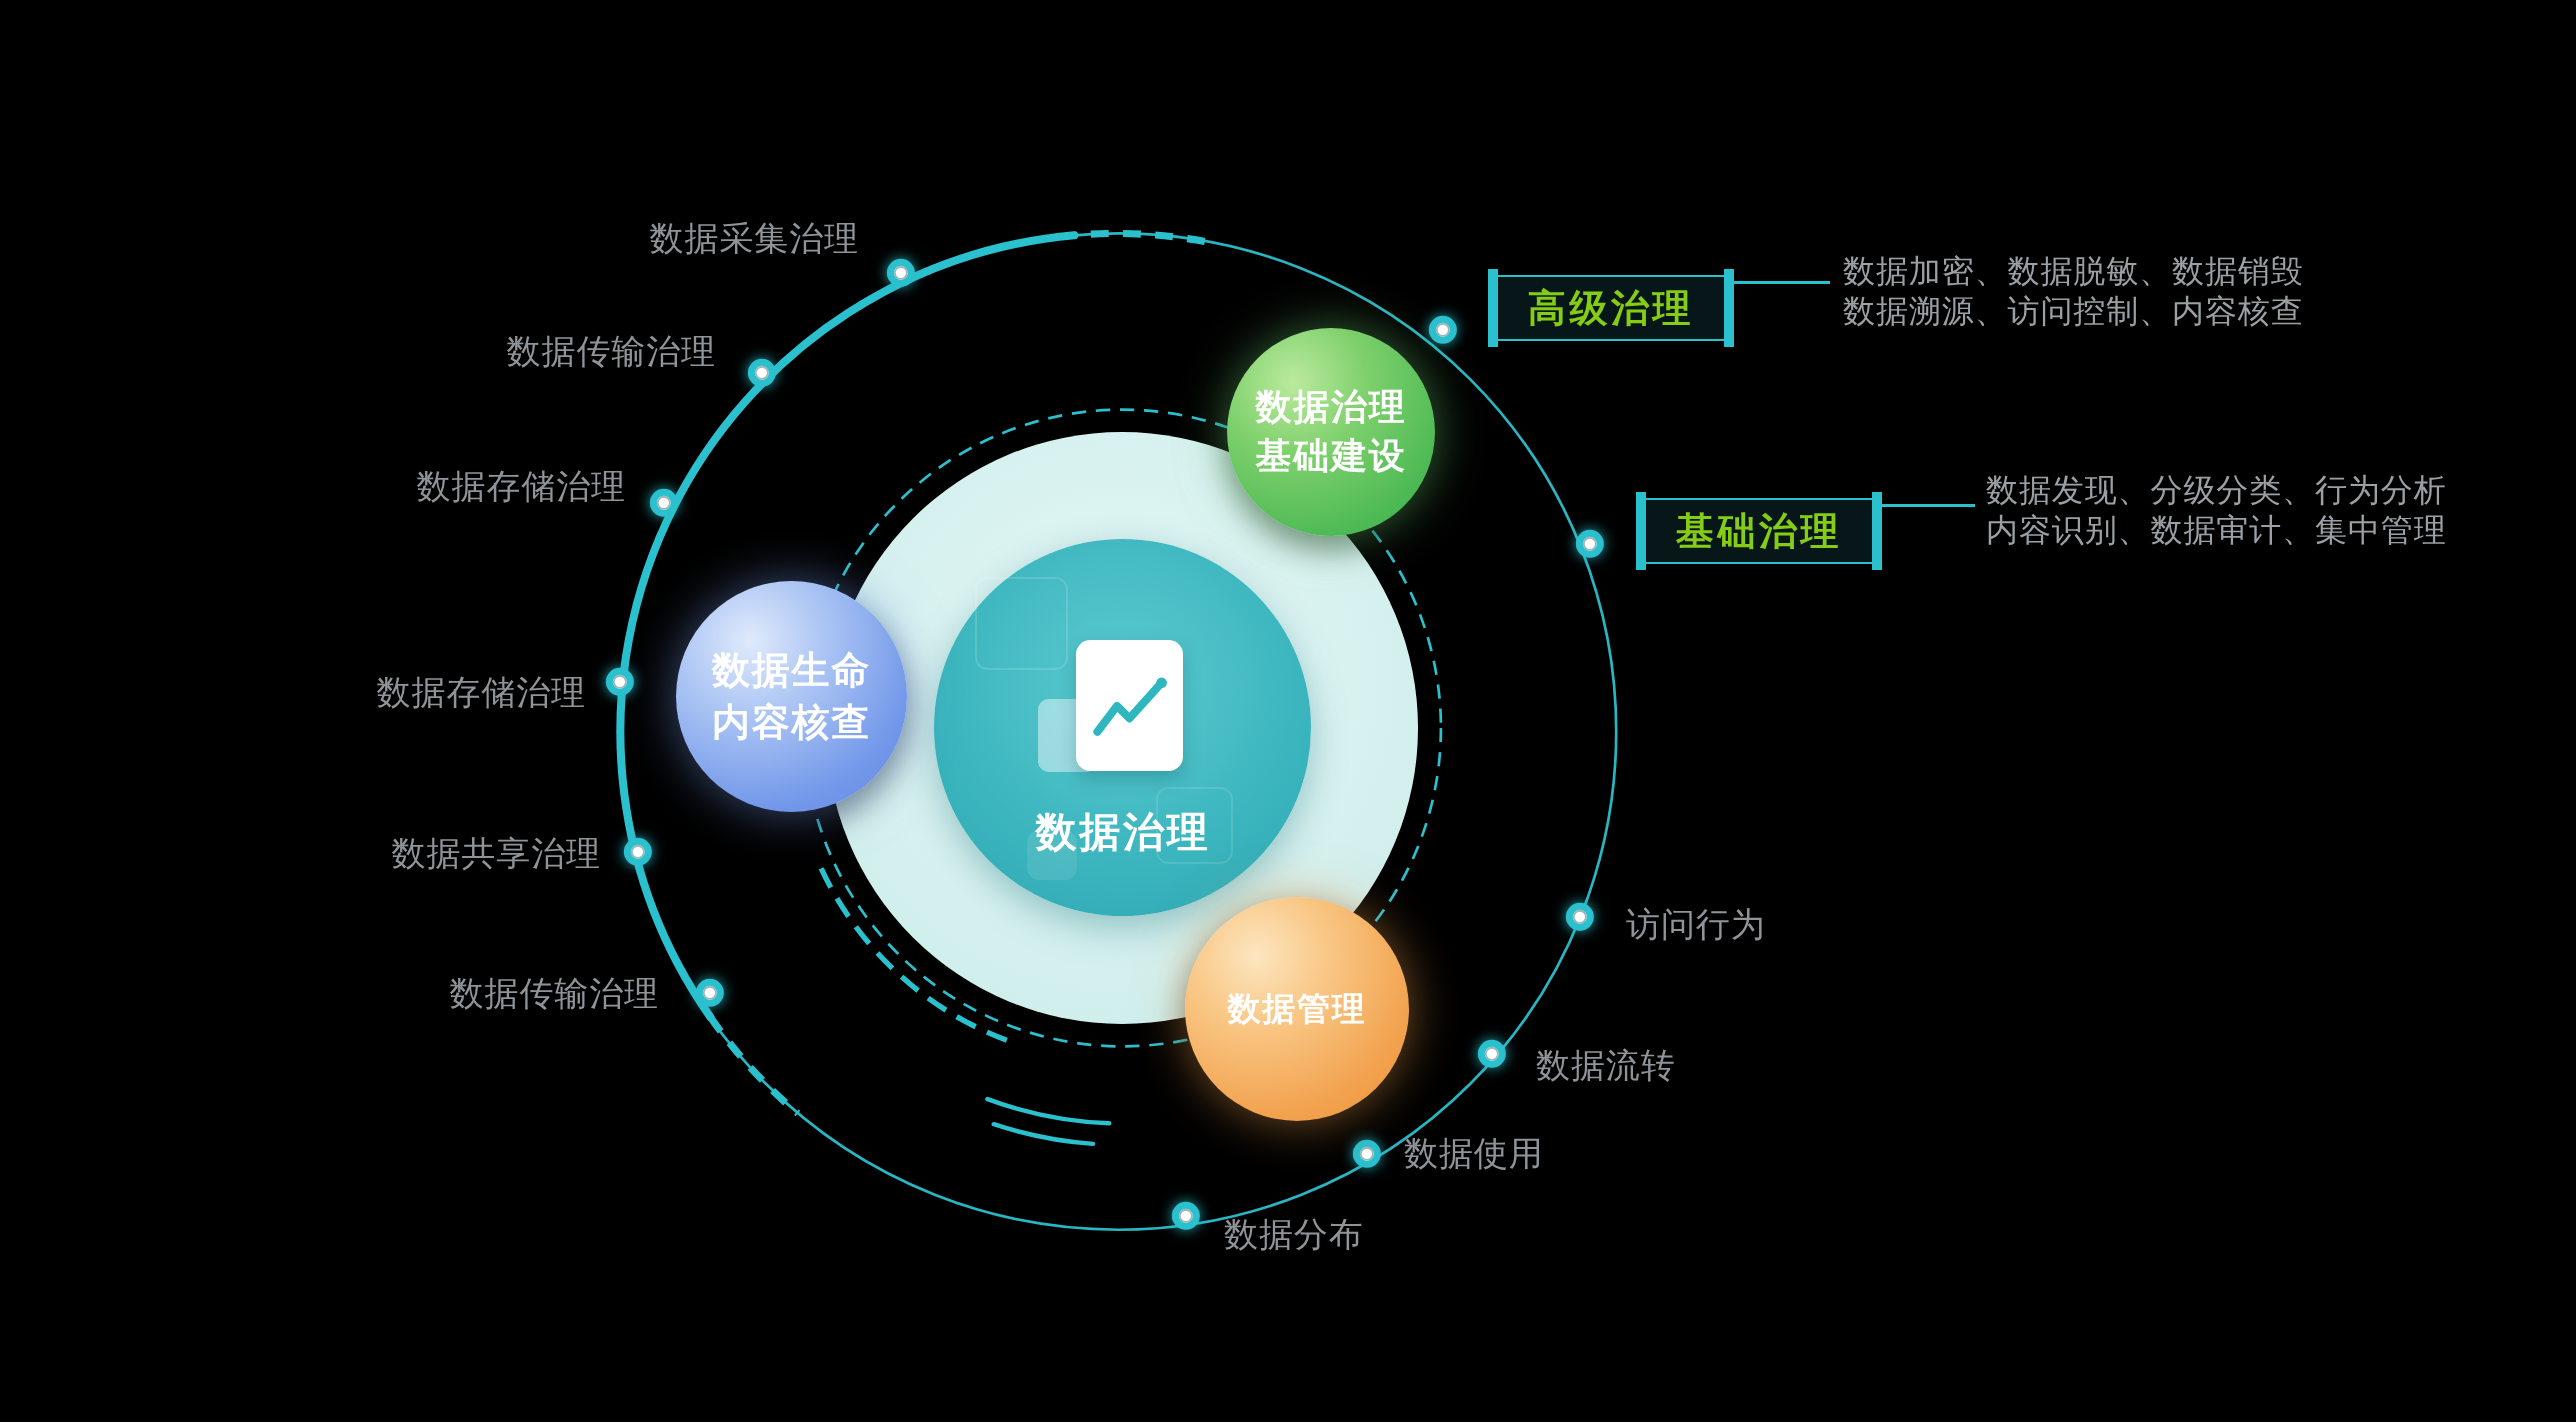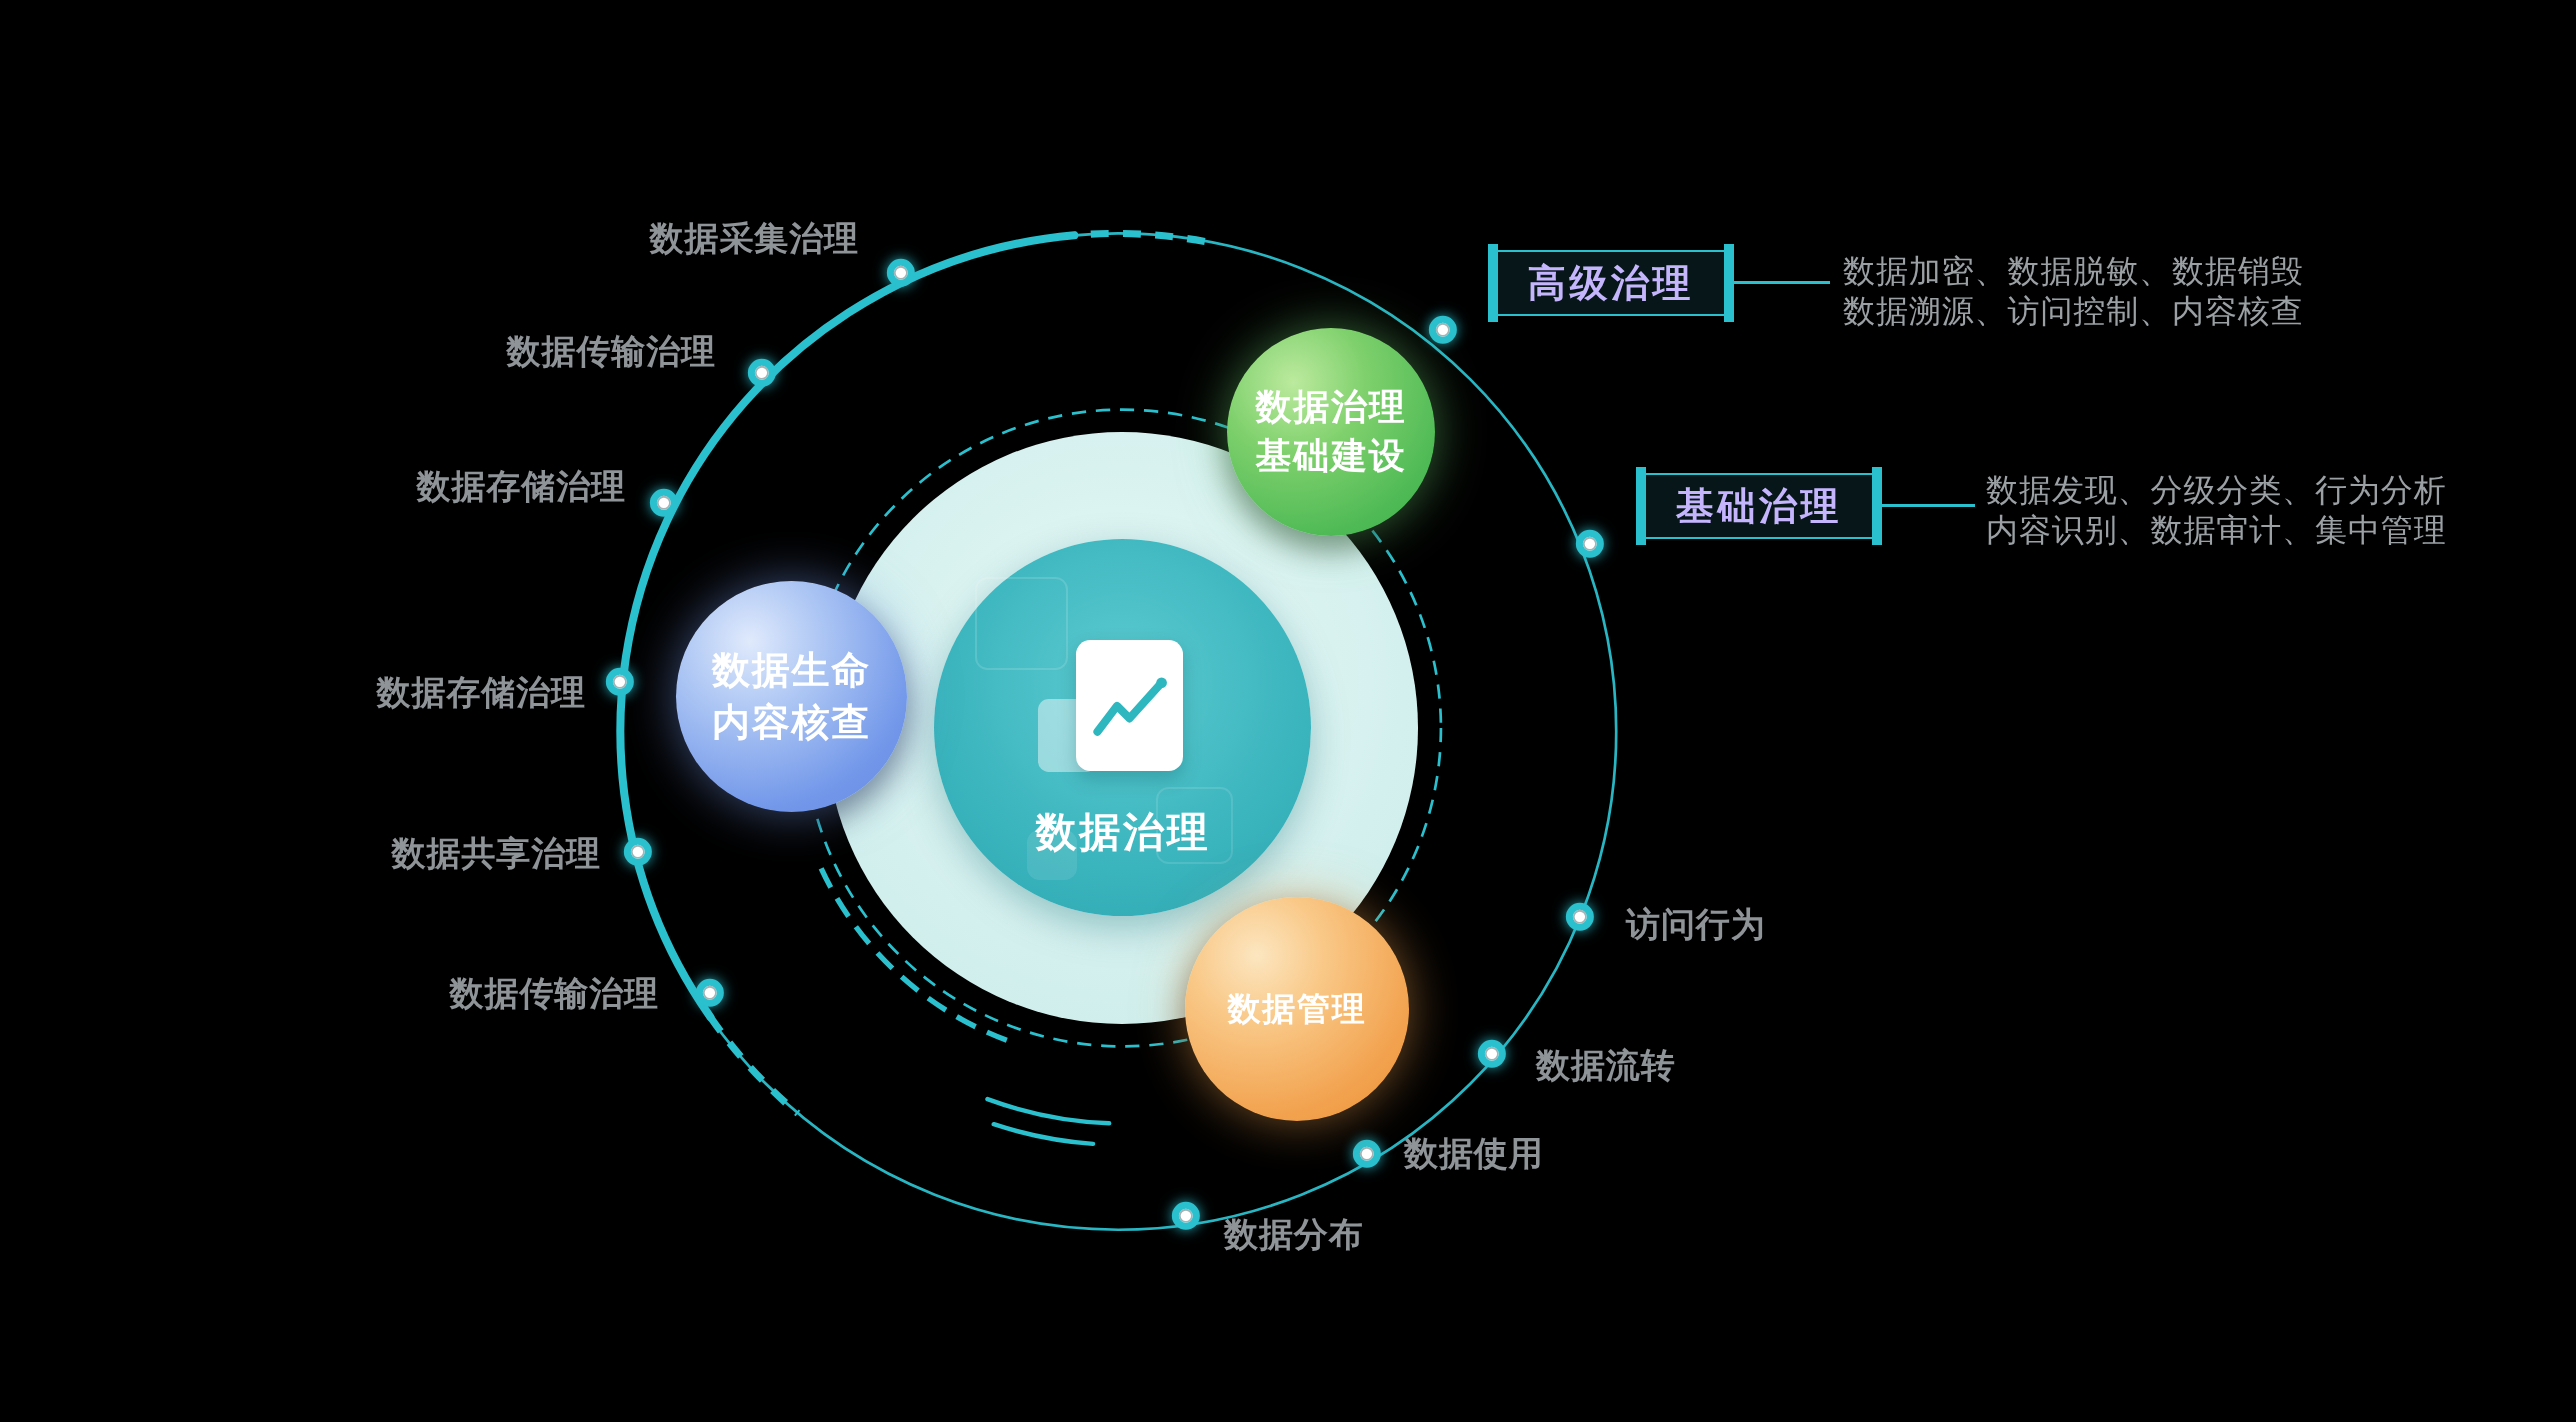--- a/index.html
+++ b/index.html
@@ -11,21 +11,21 @@
 
   
   .node{
     position:absolute;width:14.3px;height:14.3px;background:#fff;border:7.2px solid #2bc0ce;
     border-radius:50%;transform:translate(-50%,-50%);z-index:4;
     box-shadow:0 0 12.5px rgba(43,192,206,.85), inset 0 0 0 1.8px rgba(0,40,45,.35);
   }
 
   
   .lbl{
-    position:absolute;color:#8f9499;font-size:34px;font-weight:700;white-space:nowrap;
+    position:absolute;color:#8f9499;font-size:34px;font-weight:400;white-space:nowrap;
     transform:translateY(-50%);z-index:5;letter-spacing:0.9px;
   }
 
   
   .circle-light{
     position:absolute;left:826px;top:432px;width:592px;height:592px;border-radius:50%;z-index:2;
     background:radial-gradient(circle at 50% 42%, #e6f8f6 0%, #d6f1ef 55%, #c8ebe9 100%);
   }
   .circle-core{
     position:absolute;left:934px;top:539px;width:377px;height:377px;border-radius:50%;z-index:3;
@@ -69,21 +69,21 @@
   .sat-orange{
     left:1185px;top:897px;width:224px;height:224px;font-size:33px;line-height:1.3;
     background:radial-gradient(circle at 32% 26%, #fce6c0 0%, #f9c887 30%, #f2a24e 72%, #ee9138 100%);
     box-shadow:0 0 49px rgba(242,162,78,.5), 0 12.5px 30px rgba(0,0,0,.45);
   }
 
   
   .callout-box{
     position:absolute;width:238px;height:66px;border:2.7px solid #2bc0ce;box-sizing:border-box;
     background:rgba(24,78,86,.28);display:flex;align-items:center;justify-content:center;
-    color:#c4b5fd;font-size:38px;font-weight:700;letter-spacing:3.6px;z-index:6;white-space:nowrap;
+    color:#84cc16;font-size:38px;font-weight:700;letter-spacing:3.6px;z-index:6;white-space:nowrap;margin-top:25px;
   }
   .callout-box::before,.callout-box::after{
     content:"";position:absolute;top:-8px;bottom:-8px;width:10.7px;background:#2bc0ce;
   }
   .callout-box::before{left:-6.3px;}
   .callout-box::after{right:-6.3px;}
   .callout-line{position:absolute;height:2.7px;background:#2bc0ce;z-index:6;}
   .callout-desc{
     position:absolute;color:#9aa0a4;font-size:32px;line-height:40px;white-space:nowrap;z-index:6;
     letter-spacing:0.9px;

